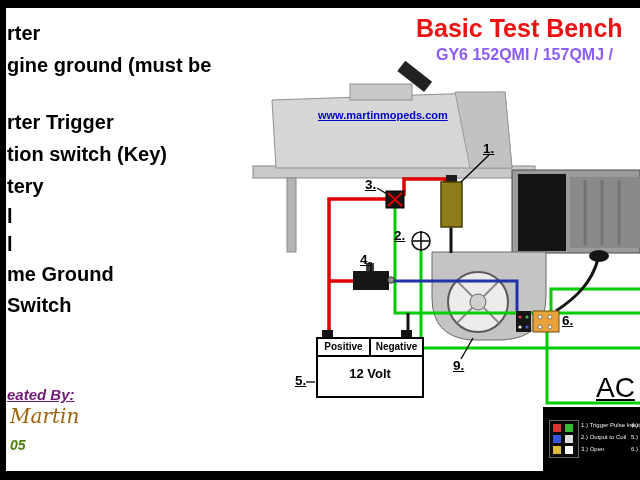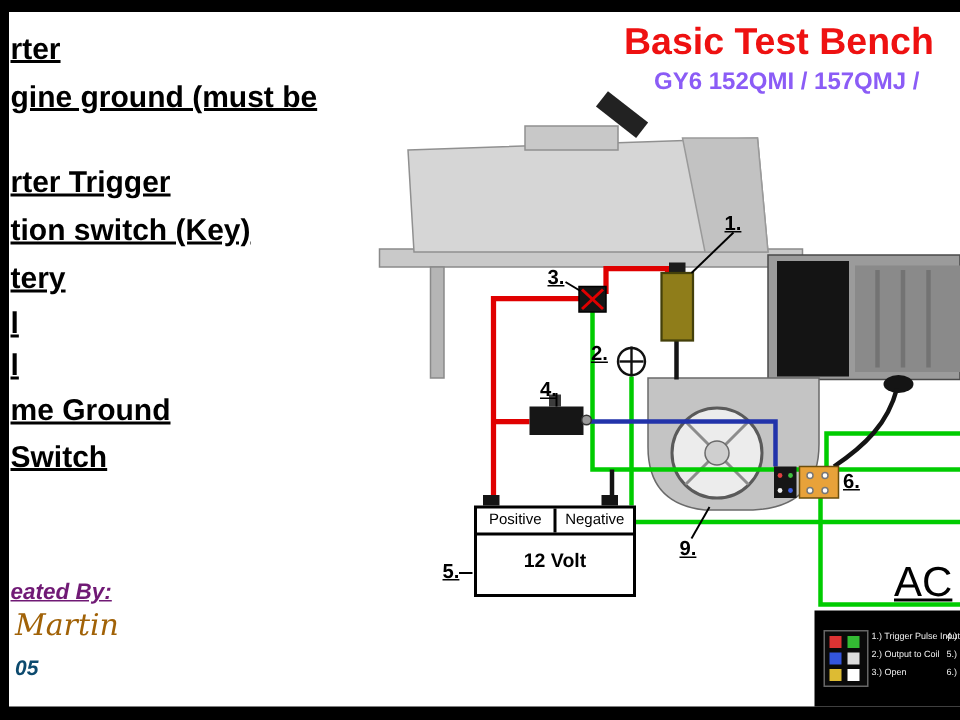--- a/index.html
+++ b/index.html
@@ -8,32 +8,32 @@
   .abs{position:absolute;}
   
   .b-top{left:0;top:0;width:640px;height:8px;background:#000;}
   .b-left{left:0;top:0;width:6px;height:480px;background:#000;}
   .b-bottom{left:0;top:471px;width:640px;height:9px;background:#000;}
   
   .title-main{left:416px;top:14px;font-size:25px;font-weight:bold;color:#ee1111;white-space:nowrap;}
   .title-sub{left:436px;top:46px;font-size:16px;font-weight:bold;color:#8b5cf6;white-space:nowrap;}
   
   .legend-item{left:7px;font-size:20px;font-weight:bold;color:#000;
-               text-decoration:underline;white-space:nowrap;position:absolute;}
+               white-space:nowrap;position:absolute;}
   
   .weblink{left:318px;top:109px;font-size:11px;font-weight:bold;color:#0000cc;
            text-decoration:underline;white-space:nowrap;}
   
   .credit1{left:7px;top:386px;font-size:15px;font-weight:bold;font-style:italic;color:#701a75;text-decoration:underline;white-space:nowrap;}
   .credit2{left:10px;top:404px;font-size:20px;font-style:italic;color:#a16207;font-family:"DejaVu Serif",serif;white-space:nowrap;}
-  .credit3{left:10px;top:437px;font-size:14px;font-weight:bold;font-style:italic;color:#0c4a6e;white-space:nowrap;}
+  .credit3{left:10px;top:437px;font-size:14px;font-weight:bold;font-style:italic;color:#4d7c0f;white-space:nowrap;}
   
   .battery{left:316px;top:337px;width:108px;height:61px;border:2px solid #000;
            background:#fff;box-sizing:border-box;}
-  .battery-terms{display:flex;height:16px;border-bottom:2px solid #000;font-size:10px;font-weight:normal;}
+  .battery-terms{display:flex;height:16px;border-bottom:2px solid #000;font-size:10px;font-weight:bold;}
   .battery-terms span{flex:1;text-align:center;line-height:15px;}
   .battery-terms span:first-child{border-right:2px solid #000;}
   .battery-voltage{text-align:center;margin-top:9px;font-size:13px;font-weight:bold;}
   .term-nub{width:11px;height:8px;background:#141414;}
   
   .callout{position:absolute;font-size:13.5px;font-weight:bold;color:#000;text-decoration:underline;}
   
   .ac-label{left:596px;top:372px;font-size:28px;font-weight:normal;color:#000;text-decoration:underline;white-space:nowrap;}
   
   .cdi-panel{left:543px;top:407px;width:97px;height:64px;background:#000;overflow:hidden;}
@@ -152,20 +152,21 @@
   <div class="legend-item" style="top:22px">rter</div>
   <div class="legend-item" style="top:54px">gine ground (must be</div>
   <div class="legend-item" style="top:111px">rter Trigger</div>
   <div class="legend-item" style="top:143px">tion switch (Key)</div>
   <div class="legend-item" style="top:175px">tery</div>
   <div class="legend-item" style="top:205px">l</div>
   <div class="legend-item" style="top:233px">l</div>
   <div class="legend-item" style="top:263px">me Ground</div>
   <div class="legend-item" style="top:294px">Switch</div>
 
+  <div class="abs weblink">www.martinmopeds.com</div>
 
   <div class="abs credit1">eated By:</div>
   <div class="abs credit2">Martin</div>
   <div class="abs credit3">05</div>
 
   <div class="abs term-nub" style="left:322px;top:330px"></div>
   <div class="abs term-nub" style="left:401px;top:330px"></div>
 
   <div class="abs battery">
     <div class="battery-terms">

